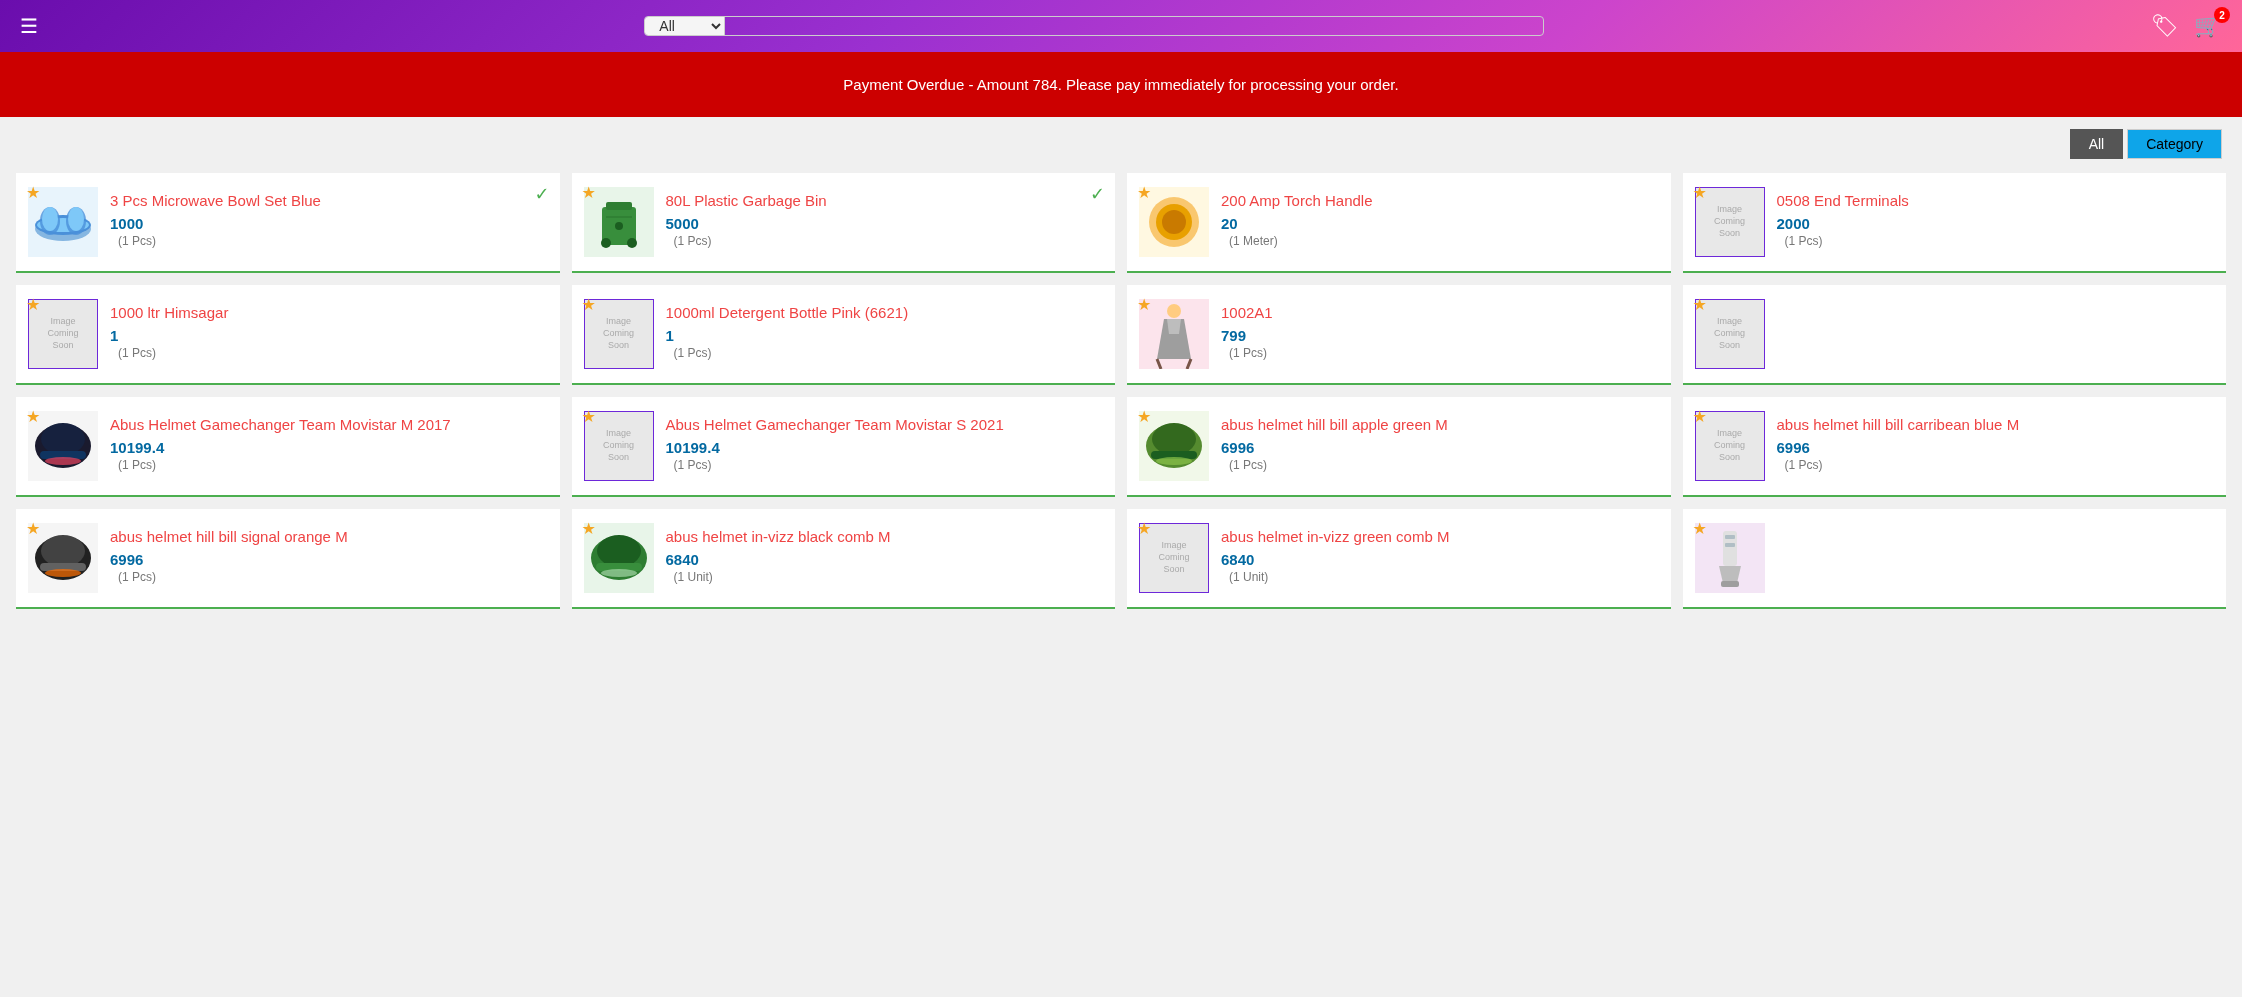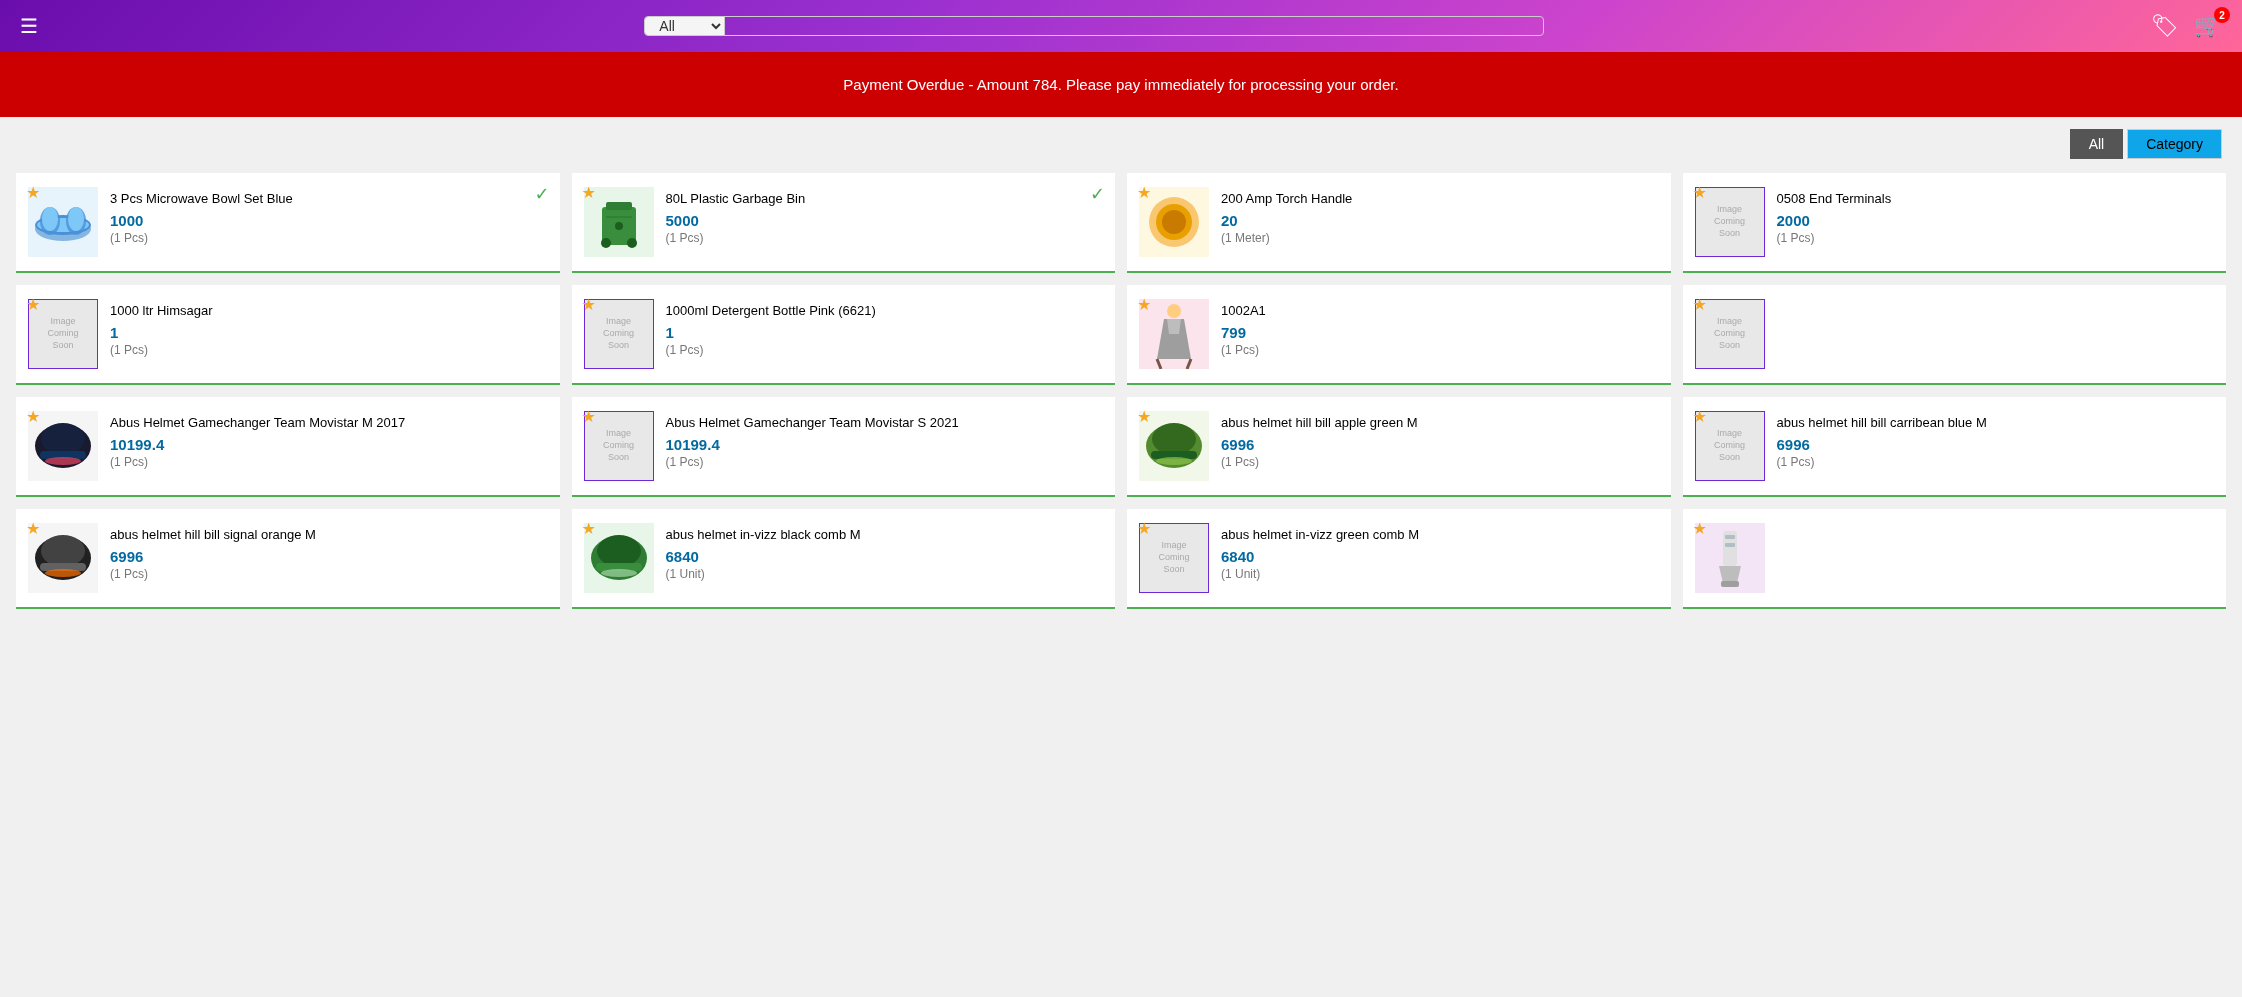--- a/index.html
+++ b/index.html
@@ -139,36 +139,37 @@
       top: 10px;
       right: 10px;
     }
 
     .product-info {
       flex: 1;
       padding-top: 4px;
     }
 
     .product-name {
-      font-size: 13px;
-      color: #000000;
+      font-size: 15px;
+      color: #ef4444;
       margin-bottom: 4px;
       line-height: 1.3;
     }
 
     .product-price {
       font-size: 15px;
       color: #0369a1;
       font-weight: bold;
       margin-bottom: 2px;
     }
 
     .product-unit {
       font-size: 12px;
       color: #777;
+      margin-left: 8px;
     }
 
     
     .img-placeholder-box {
       width: 70px;
       height: 70px;
       background: #e8e8e8;
       display: flex;
       align-items: center;
       justify-content: center;

